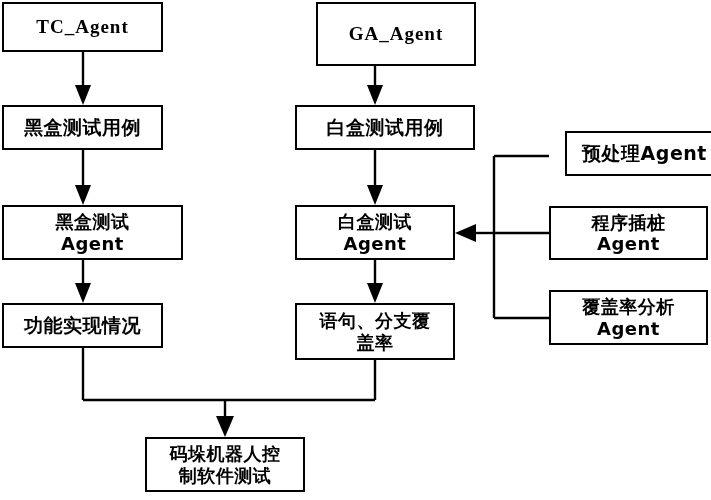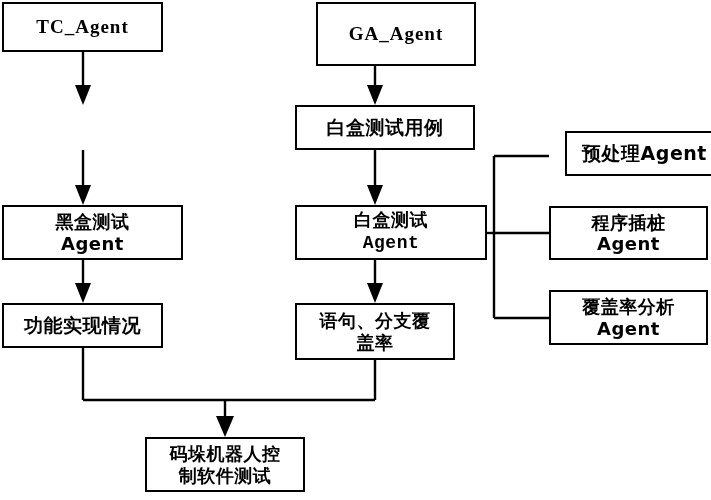--- a/index.html
+++ b/index.html
@@ -114,31 +114,32 @@
       <line x1="375" y1="360" x2="375" y2="400"></line>
       <line x1="83" y1="400" x2="375" y2="400"></line>
       <line x1="225" y1="400" x2="225" y2="427"></line>
       <polygon points="225,437 216,416 234,416"></polygon>
     </g>
 
   </svg>
 
   <div class="node latin" style="left:2px; top:2px; width:161px; height:50px;">TC_Agent</div>
 
+  <div class="node cjk" style="left:2px; top:105px; width:161px; height:45px;">黑盒测试用例</div>
 
   <div class="node cjk two-line" style="left:2px; top:205px; width:181px; height:55px;">黑盒测试
 Agent</div>
 
   <div class="node cjk" style="left:2px; top:303px; width:161px; height:45px;">功能实现情况</div>
 
   <div class="node latin" style="left:295px; top:2px; width:160px; height:64px;margin-left:21px;">GA_Agent</div>
 
   <div class="node cjk" style="left:295px; top:105px; width:180px; height:45px;">白盒测试用例</div>
 
-  <div class="node cjk two-line" style="left:295px; top:205px; width:192px; height:55px;font-family:Liberation Mono, monospace;">白盒测试
+  <div class="node cjk two-line" style="left:295px; top:205px; width:160px; height:55px;">白盒测试
 Agent</div>
 
   <div class="node cjk two-line" style="left:295px; top:303px; width:160px; height:57px;">语句、分支覆
 盖率</div>
 
   <div class="node cjk" style="left:549px; top:131px; width:159px; height:45px;margin-left:16px;">预处理Agent</div>
 
   <div class="node cjk two-line" style="left:549px; top:206px; width:159px; height:54px;">程序插桩
 Agent</div>
 

